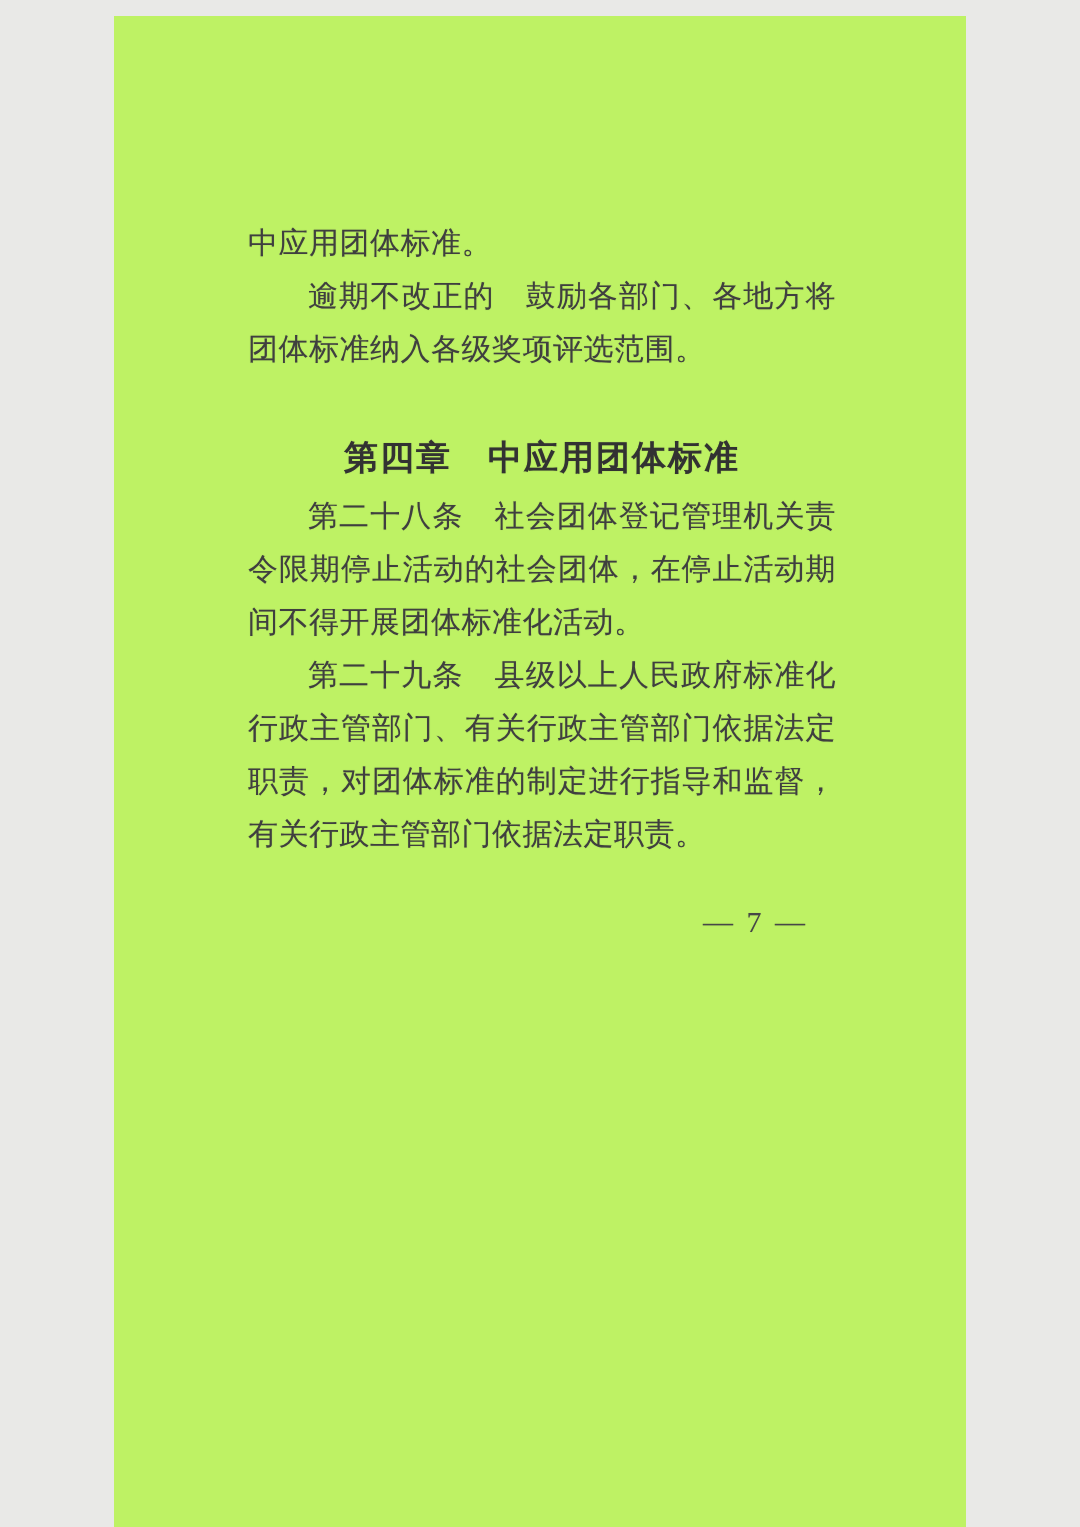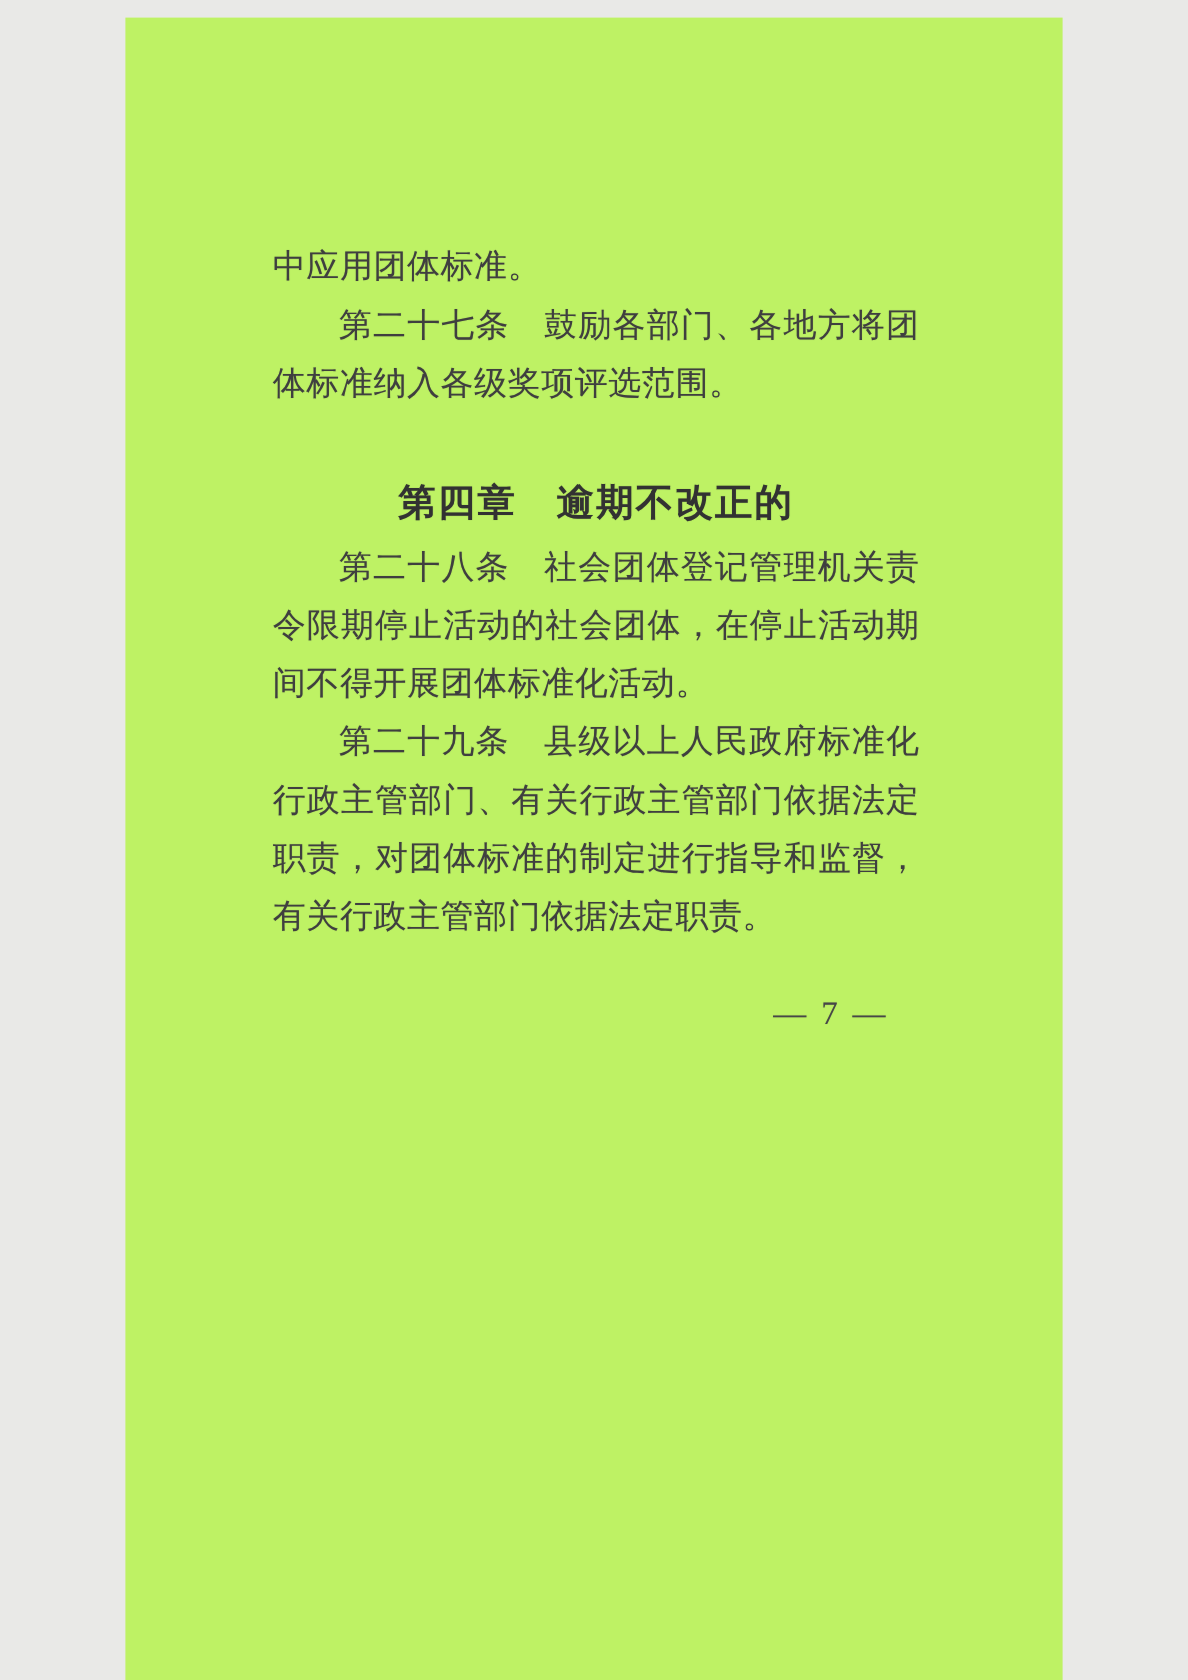--- a/index.html
+++ b/index.html
@@ -52,24 +52,24 @@
     font-family: "Liberation Serif", serif;
     text-shadow: 0 0 1px rgba(70, 70, 70, 0.3);
   }
 </style>
 </head>
 <body>
 
 <div class="page">
   <div class="body-text">
     <p>中应用团体标准。</p>
-    <p class="indent">第二十七条　鼓励各部门、各地方将团体标准纳入各级奖项评选范围。</p>
+    <p class="indent">逾期不改正的　鼓励各部门、各地方将团体标准纳入各级奖项评选范围。</p>
   </div>
 
-  <h2 class="chapter-heading">第四章　逾期不改正的</h2>
+  <h2 class="chapter-heading">第四章　中应用团体标准</h2>
 
   <div class="body-text">
     <p class="indent">第二十八条　社会团体登记管理机关责令限期停止活动的社会团体，在停止活动期间不得开展团体标准化活动。</p>
     <p class="indent">第二十九条　县级以上人民政府标准化行政主管部门、有关行政主管部门依据法定职责，对团体标准的制定进行指导和监督，有关行政主管部门依据法定职责。</p>
   </div>
 
   <div class="page-number">— 7 —</div>
 </div>
 
 </body></html>

